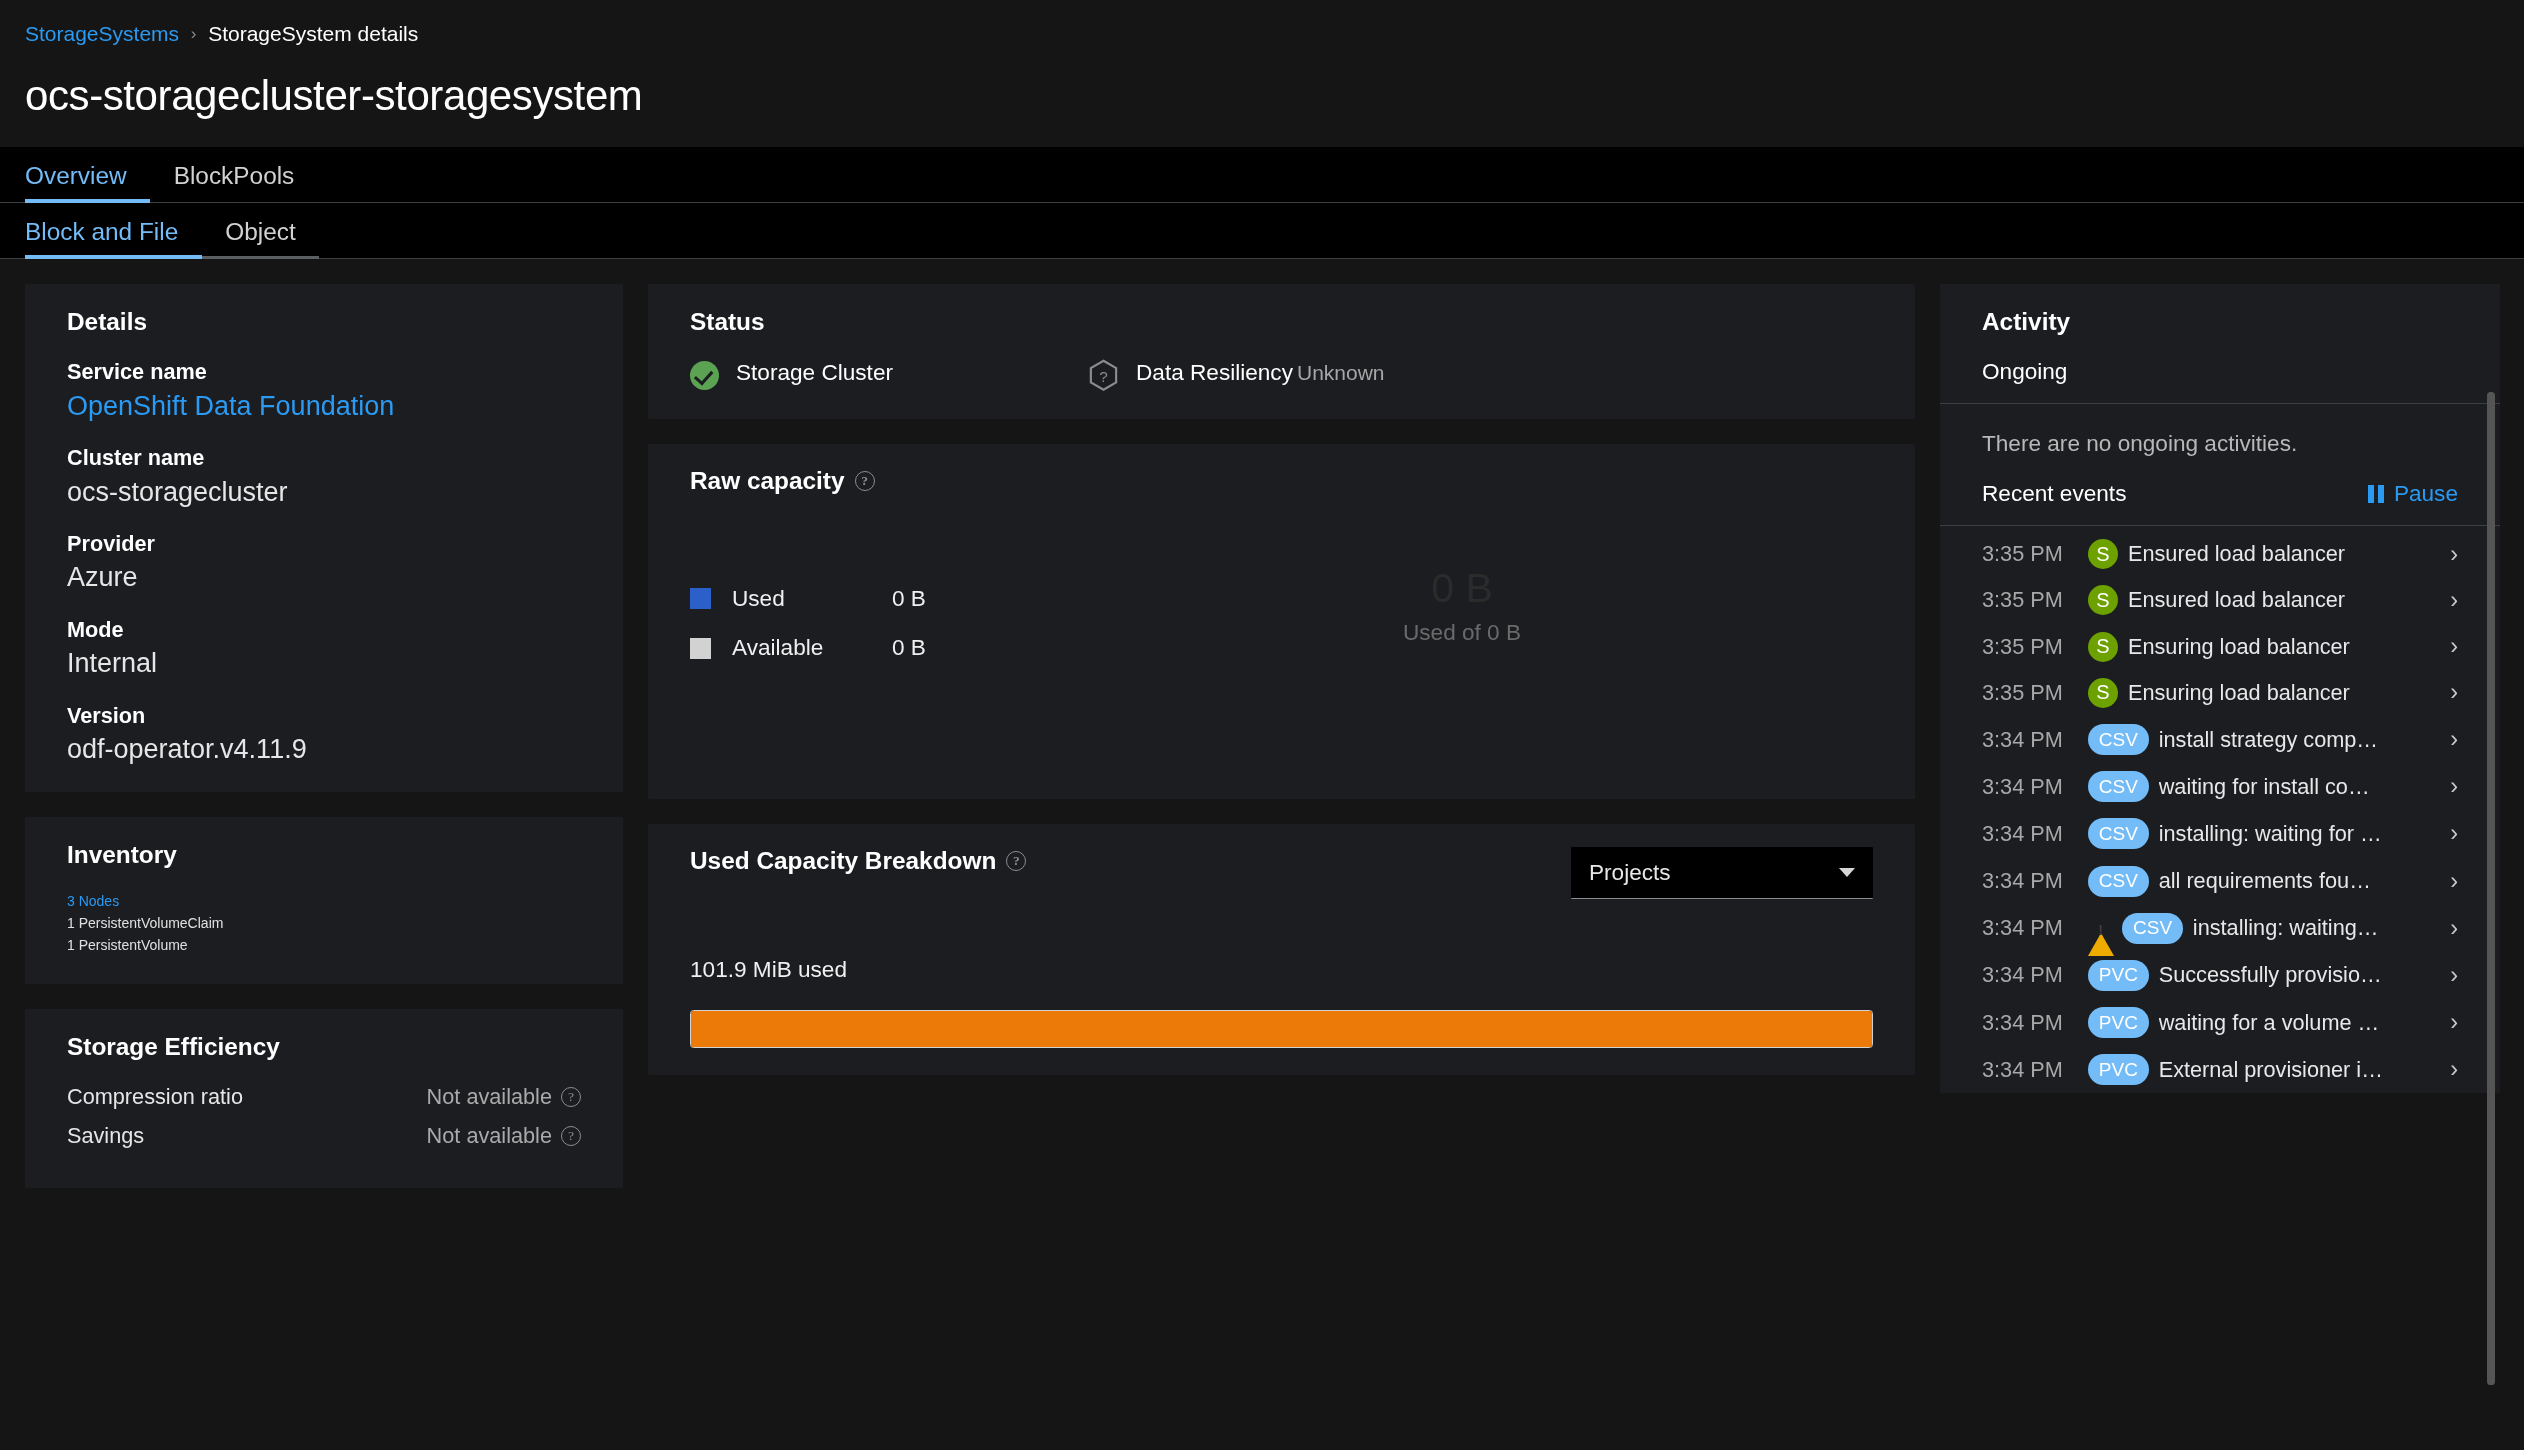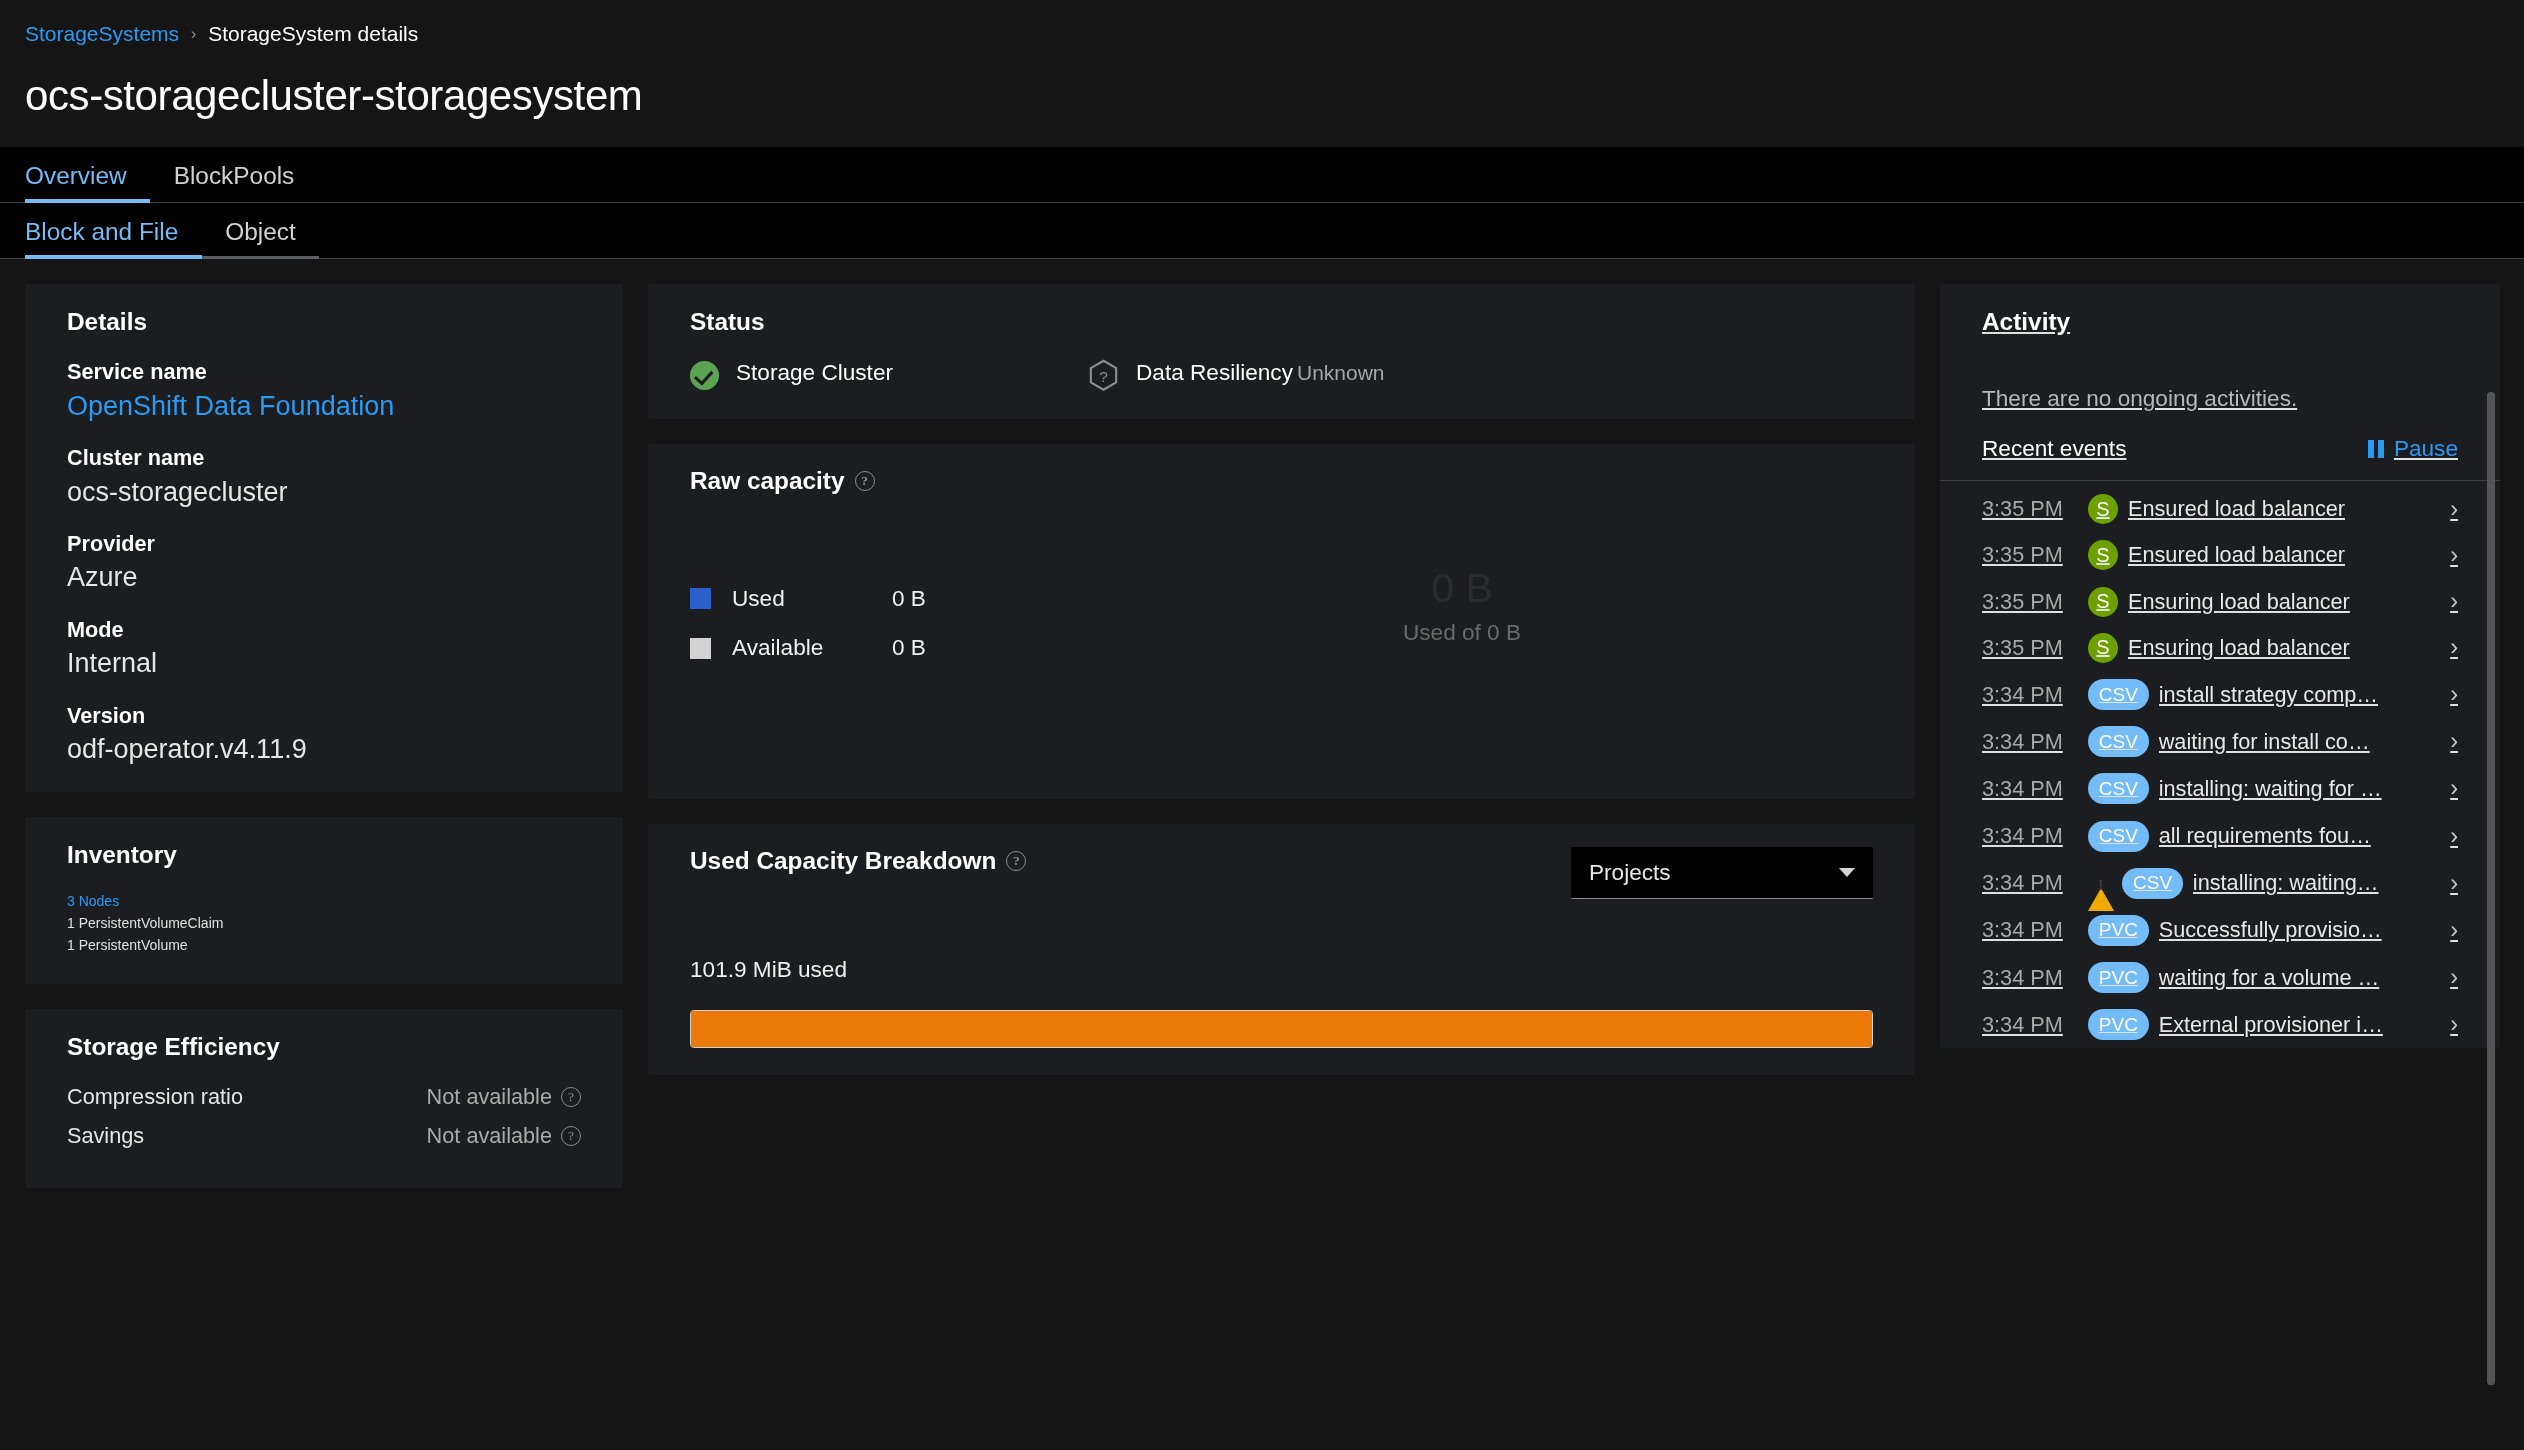--- a/index.html
+++ b/index.html
@@ -49,21 +49,21 @@
 
   
   .dashboard {
     display: flex; gap: 25px;
     padding: 25px 25px 0 25px;
     height: calc(1450px - 321px);
     align-items: flex-start;
   }
   .col-left { width: 598px; flex: none; display: flex; flex-direction: column; gap: 25px; }
   .col-mid  { flex: 1 1 auto; display: flex; flex-direction: column; gap: 25px; min-width: 0; }
-  .col-right{ width: 560px; flex: none; text-decoration: underline; }
+  .col-right{ width: 560px; flex: none; }
 
   .card {
     background: #1b1d21; border-radius: 1.8px;
     padding: 23.5px 42px 27px 42px;
   }
   .card-title {
     font-size: 24.4px; font-weight: 700; color: #fff;
     margin-bottom: 23.5px; display: flex; align-items: center; gap: 10px;
   }
 
@@ -343,20 +343,21 @@
       <div class="bar-track">
         <div class="bar-fill" style="width:100%"></div>
       </div>
     </div>
 
   </div>
 
   <div class="col-right">
     <div class="card activity-card">
       <div class="card-title">Activity</div>
+      <div class="activity-sub">Ongoing</div>
       <div class="no-ongoing">There are no ongoing activities.</div>
       <div class="events-head">
         <span class="label">Recent events</span>
         <button class="pause-btn">
           <span class="pause-icon">
               <span></span>
               <span></span>
             </span>
           <span>Pause</span>
         </button>

